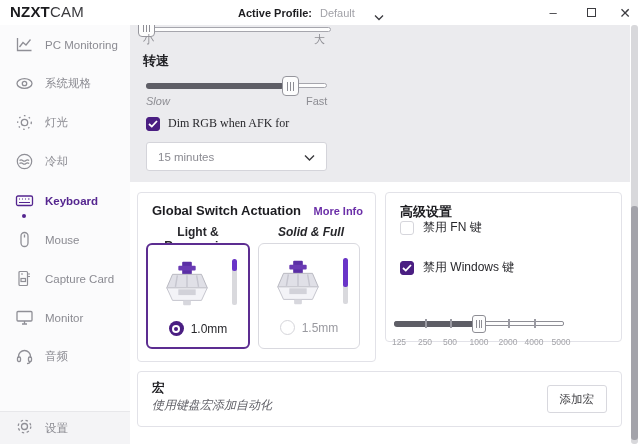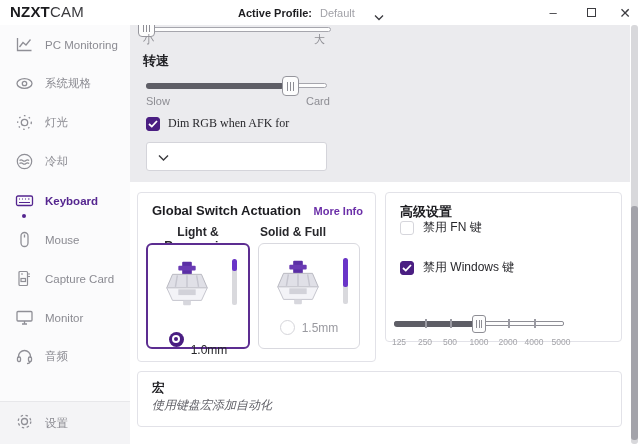--- a/index.html
+++ b/index.html
@@ -22,42 +22,42 @@
   .win-close { left:610px; font-size:14px; }
   .max-box { width:9px; height:9px; border:1px solid #3c3c40; display:inline-block; }
 
   
   .sidebar { position:absolute; left:0; top:25px; width:130px; height:419px; background:#fbfbfc; }
   .nav-item { position:relative; height:39px; display:flex; align-items:center; padding-left:15px; cursor:default; }
   .nav-item .ni-icon { width:19px; height:19px; flex:0 0 19px; display:flex; align-items:center; }
   .nav-item .ni-label { margin-left:11px; font-size:11.5px; color:#8b8b92; white-space:nowrap; }
   .nav-item.active .ni-label { color:#54258f; font-weight:bold; }
   .active-dot { position:absolute; left:22px; bottom:2px; width:4px; height:4px; border-radius:50%; background:#54258f; }
-  .settings-row { position:absolute; left:0; bottom:0; width:130px; height:43px; background:#f4f4f6; border-top:1px solid #e7e7ea; display:flex; align-items:center; padding-left:15px; }
+  .settings-row { position:absolute; left:0; bottom:0; width:130px; height:33px; background:#f4f4f6; border-top:1px solid #e7e7ea; display:flex; align-items:center; padding-left:15px; }
   .settings-row .ni-label { margin-left:11px; font-size:11.5px; color:#8b8b92; }
 
   
   .content { position:absolute; left:130px; top:25px; width:510px; height:419px; background:#ffffff; overflow:hidden; }
   .gray-panel { position:absolute; left:0; top:0; width:500px; height:157px; background:#ebebee; }
 
   
   .track { position:absolute; background:#fdfdfd; border:1px solid #a6a6ad; border-radius:3px; }
   .track1 { left:13px; top:2px; width:188px; height:5px; }
   .fill { position:absolute; left:0; top:-1px; height:6px; background:#5e5e66; border-radius:3px; }
   .handle { position:absolute; width:17px; height:20px; background:#fdfdfd; border:1px solid #96969d; border-radius:4px; display:flex; align-items:center; justify-content:center; gap:2px; }
   .handle i { display:block; width:1px; height:9px; background:#8e8e95; }
   .handle1 { left:8px; top:-8px; }
   .handle2 { left:152px; top:51px; }
   .minmax { position:absolute; font-size:11px; color:#8d8d93; }
   .lab-small { left:13px; top:7px; }
   .lab-big { left:184px; top:7px; }
   .speed-title { position:absolute; left:13px; top:27px; font-size:13px; font-weight:600; color:#202024; }
   .track2-wrap { position:absolute; left:16px; top:58px; width:181px; height:6px; }
   .track2 { position:absolute; left:0; top:0; width:181px; height:5px; background:#fdfdfd; border:1px solid #a6a6ad; border-radius:3px; }
-  .lab-slow { left:16px; top:70px; }
+  .lab-slow { left:16px; top:70px;font-style:italic; }
   .lab-fast { left:176px; top:70px; }
 
   
   .cb { width:14px; height:14px; border-radius:3px; background:#ffffff; border:1px solid #d6d6dc; display:flex; align-items:center; justify-content:center; flex:0 0 14px; }
   .cb.checked { background:#4a1e82; border-color:#4a1e82; }
   .afk-row { position:absolute; left:16px; top:91px; display:flex; align-items:center;font-family:Liberation Serif, serif; }
   .afk-row .cb-label { margin-left:8px; font-size:12px; color:#27272b; }
 
   
   .dropdown { position:absolute; left:16px; top:117px; width:181px; height:29px; background:#ffffff; border:1px solid #d4d4da; border-radius:3px; display:flex; align-items:center; padding:0 11px; }
@@ -66,34 +66,34 @@
   
   .card { position:absolute; background:#ffffff; border:1px solid #e2e2e8; border-radius:4px; }
   .card-switch { left:7px; top:167px; width:239px; height:170px; }
   .card-adv { left:255px; top:167px; width:237px; height:150px; }
   .card-macro { left:7px; top:346px; width:485px; height:56px; }
   .card-title { position:absolute; left:14px; top:10px; font-size:13px; font-weight:bold; color:#1d1d21; }
   .more-info { position:absolute; right:12px; top:12px; font-size:11px; font-weight:600; color:#6b2fa8; }
 
   .opt-label { position:absolute; top:32px; font-size:12px; font-weight:600; color:#27272b; text-align:center; }
   .opt-label-1 { left:8px; width:104px; }
-  .opt-label-2 { left:104px; width:102px; }
+  .opt-label-2 { left:122px; width:102px;font-style:italic; }
   .opt-box { position:absolute; top:50px; height:106px; border-radius:6px; background:#ffffff; }
   .opt-box-1 { left:8px; width:104px; border:2px solid #5c2d91; }
   .opt-box-2 { left:120px; width:102px; border:1px solid #d9d9df; }
   .switch-art { position:absolute; left:12px; top:11px; }
   .depth-bar { position:absolute; left:84px; top:14px; width:5px; height:46px; background:#d9d9dd; border-radius:2px; overflow:hidden; }
   .depth-fill { width:100%; background:#6a35c8; border-radius:2px; }
   .radio-row { position:absolute; left:0; top:76px; width:100%; display:flex; align-items:center; justify-content:center; gap:7px; }
   .radio { width:15px; height:15px; border-radius:50%; }
   .radio.sel { background:#4a1e82; display:flex; align-items:center; justify-content:center; }
   .radio.sel .r-ring { width:8px; height:8px; border-radius:50%; background:#ffffff; display:flex; align-items:center; justify-content:center; }
   .radio.sel .r-dot { width:4px; height:4px; border-radius:50%; background:#4a1e82; }
   .radio.unsel { background:#ffffff; border:1.5px solid #d5d5da; }
-  .radio-label-sel { font-size:12px; color:#27272b;margin-top:22px; }
+  .radio-label-sel { font-size:12px; color:#27272b; }
   .radio-label-unsel { font-size:12px; color:#9a9aa0; }
 
   
   .adv-cb-row { position:absolute; left:14px; display:flex; align-items:center; }
   .adv-cb-row .cb-label { margin-left:9px; font-size:12px; color:#27272b; }
   .adv-cb-1 { top:26px; }
   .adv-cb-2 { top:66px; }
   .polling-label { position:absolute; left:14px; top:96px; font-size:12.5px; font-weight:bold; color:#1d1d21; display:flex; align-items:center; gap:6px; }
   .poll-track-wrap { position:absolute; left:8px; top:128px; width:170px; height:6px; }
   .poll-track { position:absolute; left:0; top:0; width:170px; height:5px; background:#fdfdfd; border:1px solid #8e8e95; border-radius:2px; }
@@ -269,32 +269,33 @@
       <div class="track2-wrap">
         <div class="track2"></div>
         <div class="fill" style="top: 0px; width: 76%;"></div>
       </div>
       <div class="handle handle2">
           <i></i>
           <i></i>
           <i></i>
         </div>
       <span class="minmax lab-slow">Slow</span>
-      <span class="minmax lab-fast">Card</span>
+      <span class="minmax lab-fast">Fast</span>
 
       <div class="afk-row">
         <span class="cb checked">
           <svg width="10" height="8" viewBox="0 0 10 8">
               <polyline points="1,4 3.8,6.6 9,1" fill="none" stroke="#ffffff" stroke-width="1.8"></polyline>
             </svg>
         </span>
         <span class="cb-label">Dim RGB when AFK for</span>
       </div>
 
       <div class="dropdown">
+        <span class="dd-value">15 minutes</span>
         <span>
           <svg width="11" height="8" viewBox="0 0 11 8">
               <polyline points="1,1.5 5.5,6 10,1.5" fill="none" stroke="#3a3a3e" stroke-width="1.4"></polyline>
             </svg>
         </span>
       </div>
     </div>
 
     <div class="card card-switch">
       <div class="card-title">Global Switch Actuation</div>
@@ -389,20 +390,21 @@
         <span style="left:93px">1000</span>
         <span style="left:122px">2000</span>
         <span style="left:148px">4000</span>
         <span style="left:175px">5000</span>
       </div>
     </div>
 
     <div class="card card-macro">
       <div class="macro-title">宏</div>
       <div class="macro-sub">使用键盘宏添加自动化</div>
+      <button class="macro-btn">添加宏</button>
     </div>
 
     <div class="scroll-gap"></div>
     <div class="scroll-track"></div>
     <div class="scroll-thumb"></div>
   </div>
 
 </div>
 
 </body></html>

